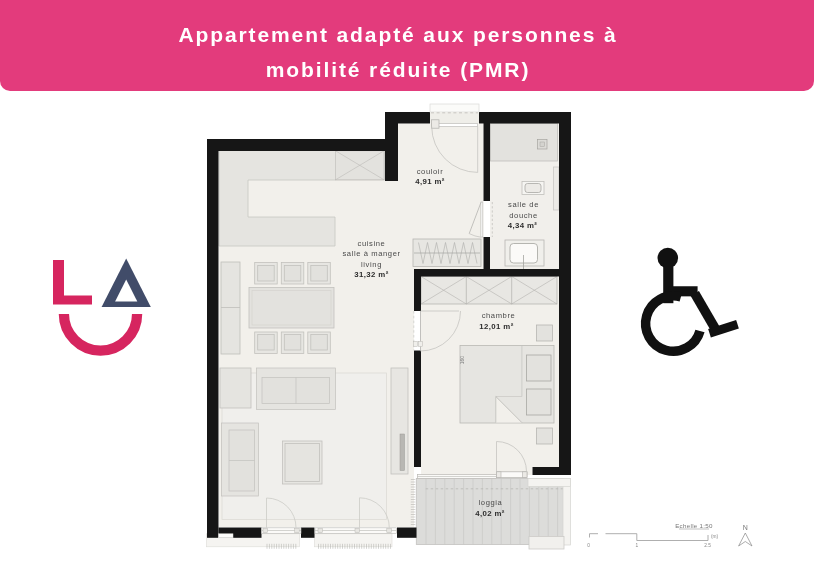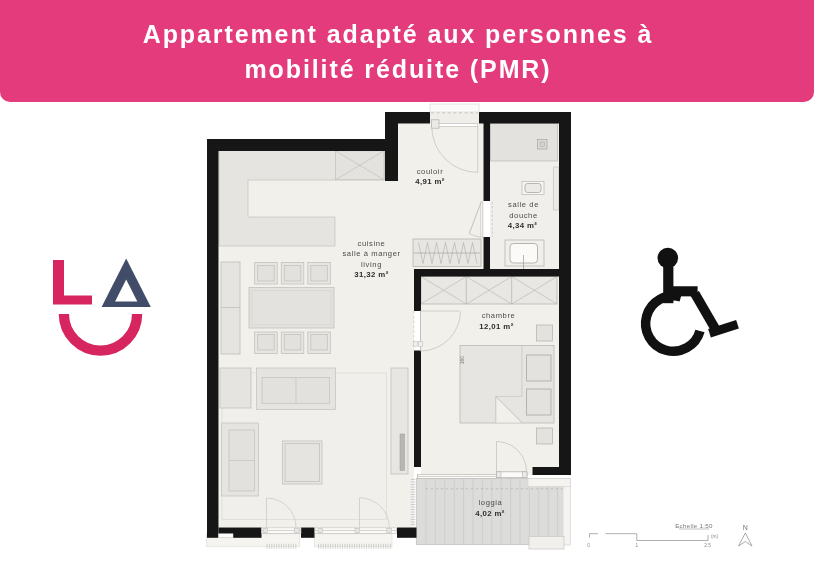--- a/index.html
+++ b/index.html
@@ -1,17 +1,17 @@
 <!DOCTYPE html>
 <html><head>
 <meta charset="utf-8">
 <style>
   html,body{margin:0;padding:0;background:#ffffff;width:814px;height:576px;overflow:hidden;}
   body{font-family:"Liberation Sans", sans-serif;position:relative;}
-  .banner{position:absolute;left:0;top:0;width:814px;height:102px;background:#e33b7c;border-radius:0 0 10px 10px;text-align:center;color:#ffffff;font-weight:bold;font-size:25px;line-height:35.8px;padding-top:16.6px;padding-right:18px;box-sizing:border-box;letter-spacing:1.9px;}
+  .banner{position:absolute;left:0;top:0;width:814px;height:91px;background:#e33b7c;border-radius:0 0 10px 10px;text-align:center;color:#ffffff;font-weight:bold;font-size:21px;line-height:35.8px;padding-top:16.6px;padding-right:18px;box-sizing:border-box;letter-spacing:1.9px;}
   svg{position:absolute;left:0;top:0;}
   .lbl{font-family:"Liberation Sans",sans-serif;font-size:7.6px;fill:#4a4a4a;letter-spacing:0.6px;}
   .val{font-family:"Liberation Sans",sans-serif;font-size:7.8px;fill:#2d2d2d;font-weight:bold;letter-spacing:0.4px;}
 </style>
 </head>
 <body>
 
 <div class="banner">Appartement adapté aux personnes à<br>mobilité réduite (PMR)</div>
 <svg width="814" height="576" viewBox="0 0 814 576">
 

